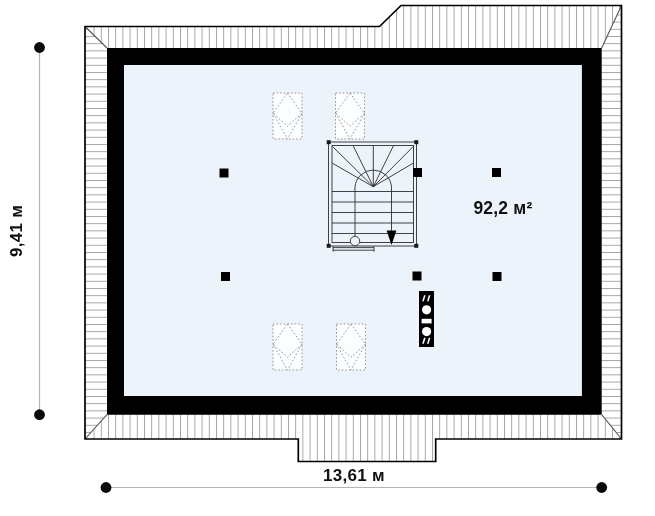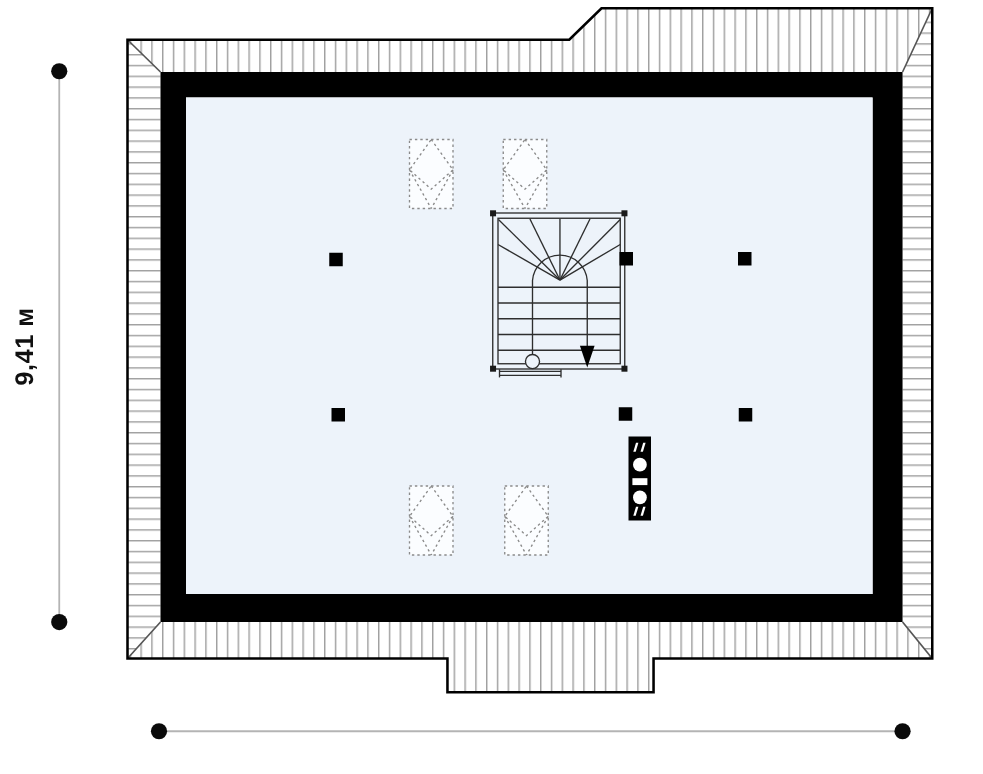--- a/index.html
+++ b/index.html
@@ -181,14 +181,16 @@
     </g>
 
     <g>
       <line x1="106" y1="487.5" x2="601.7" y2="487.5" stroke="#b4b4b4" stroke-width="1.2"></line>
       <circle cx="106" cy="487.5" r="5.4" fill="#0a0a0a"></circle>
       <circle cx="601.7" cy="487.5" r="5.4" fill="#0a0a0a"></circle>
     </g>
   </svg>
 
   <div class="dim-label vertical">9,41 м</div>
+  <div class="dim-label horizontal">13,61 м</div>
+  <div class="area-label">92,2 м²</div>
 
 </div>
 
 </body></html>

